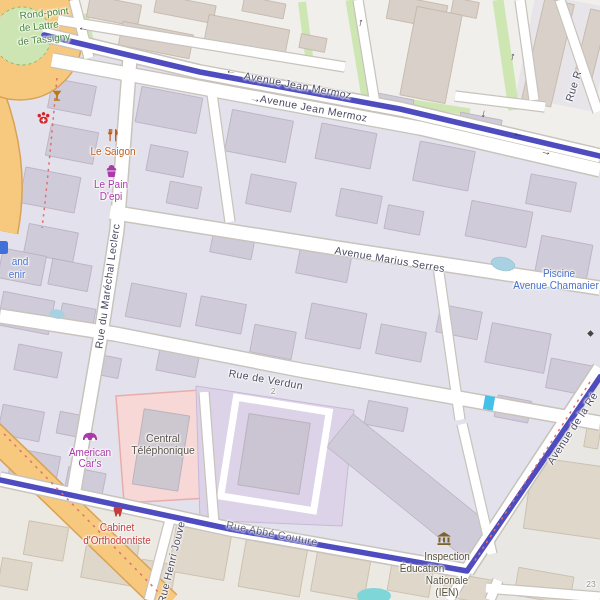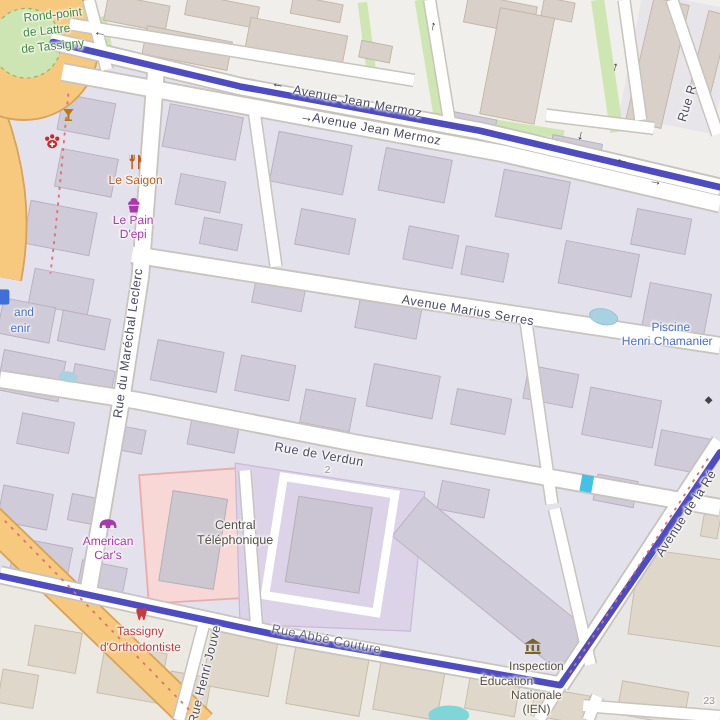--- a/index.html
+++ b/index.html
@@ -6,21 +6,21 @@
   #map{position:relative;width:600px;height:600px;overflow:hidden;background:#e3e1eb;
        font-family:"Liberation Sans",sans-serif;cursor:grab;}
   #map svg{position:absolute;left:0;top:0;}
   .lbl{position:absolute;white-space:nowrap;pointer-events:none;
        text-shadow:0 0 2px #fff,0 0 2px #fff,0 0 3px #fff,1px 1px 2px #fff,-1px -1px 2px #fff;}
   .st{font-size:10.5px;color:#4c4c63;letter-spacing:.4px;}
   .poi{font-size:10px;text-align:center;}
   .orange{color:#c05e1c;text-align:right;}
   .purple{color:#ac39ac;}
   .red{color:#c43c3c;}
-  .dark{color:#57524a;font-size:10.5px;margin-left:33px;}
+  .dark{color:#57524a;font-size:10.5px;}
   .gov{color:#5b5240;}
   .blue{color:#4a72cc;}
   .green{color:#46883c;}
   .num{font-size:8.5px;color:#969696;}
   .ar{position:absolute;font-size:11px;color:#3a3a3a;font-weight:bold;pointer-events:none;}
   .ic{position:absolute;pointer-events:none;}
 </style>
 </head>
 <body>
 
@@ -210,29 +210,29 @@
 <div class="lbl st" style="left:272px;top:533px;transform:translate(-50%,-50%) rotate(11deg);opacity:.8">Rue Abbé Couture</div>
 <div class="lbl st" style="left:107px;top:286px;transform:translate(-50%,-50%) rotate(-82deg)">Rue du Maréchal Leclerc</div>
 <div class="lbl st" style="left:171px;top:562px;transform:translate(-50%,-50%) rotate(-76deg)">Rue Henri Jouve</div>
 <div class="lbl st" style="left:572px;top:428px;transform:translate(-50%,-50%) rotate(-57deg)">Avenue de la Ré</div>
 <div class="lbl st" style="left:573px;top:86px;transform:translate(-50%,-50%) rotate(-73deg)">Rue R</div>
 
 <div class="lbl poi green" style="left:44px;top:13px;transform:translate(-50%,-50%) rotate(-6deg)">Rond-point</div>
 <div class="lbl poi green" style="left:39px;top:26px;transform:translate(-50%,-50%) rotate(-6deg)">de Lattre</div>
 <div class="lbl poi green" style="left:44px;top:39px;transform:translate(-50%,-50%) rotate(-6deg)">de Tassigny</div>
 <div class="lbl poi blue" style="left:559px;top:273px;transform:translate(-50%,-50%)">Piscine</div>
-<div class="lbl poi blue" style="left:556px;top:285px;transform:translate(-50%,-50%)">Henri Chamanier</div>
+<div class="lbl poi blue" style="left:556px;top:285px;transform:translate(-50%,-50%)">Avenue Chamanier</div>
 <div class="lbl poi orange" style="left:113px;top:151px;transform:translate(-50%,-50%)">Le Saigon</div>
 <div class="lbl poi purple" style="left:111px;top:184px;transform:translate(-50%,-50%)">Le Pain</div>
 <div class="lbl poi purple" style="left:111px;top:196px;transform:translate(-50%,-50%)">D'epi</div>
 <div class="lbl poi purple" style="left:90px;top:452px;transform:translate(-50%,-50%)">American</div>
 <div class="lbl poi purple" style="left:90px;top:463px;transform:translate(-50%,-50%)">Car's</div>
 <div class="lbl poi dark" style="left:163px;top:438px;transform:translate(-50%,-50%)">Central</div>
 <div class="lbl poi dark" style="left:163px;top:450px;transform:translate(-50%,-50%)">Téléphonique</div>
-<div class="lbl poi red" style="left:117px;top:527px;transform:translate(-50%,-50%)">Tassigny</div>
+<div class="lbl poi red" style="left:117px;top:527px;transform:translate(-50%,-50%)">Cabinet</div>
 <div class="lbl poi red" style="left:117px;top:540px;transform:translate(-50%,-50%)">d'Orthodontiste</div>
 <div class="lbl poi gov" style="left:447px;top:556px;transform:translate(-50%,-50%)">Inspection</div>
 <div class="lbl poi gov" style="left:422px;top:568px;transform:translate(-50%,-50%)">Éducation</div>
 <div class="lbl poi gov" style="left:447px;top:580px;transform:translate(-50%,-50%)">Nationale</div>
 <div class="lbl poi gov" style="left:447px;top:592px;transform:translate(-50%,-50%)">(IEN)</div>
 <div class="lbl poi blue" style="left:20px;top:261px;transform:translate(-50%,-50%);font-style:normal">and</div>
 <div class="lbl poi blue" style="left:17px;top:274px;transform:translate(-50%,-50%);font-style:normal">enir</div>
 
 <div class="lbl num" style="left:273px;top:391px;transform:translate(-50%,-50%)">2</div>
 <div class="lbl num" style="left:591px;top:584px;transform:translate(-50%,-50%)">23</div>

